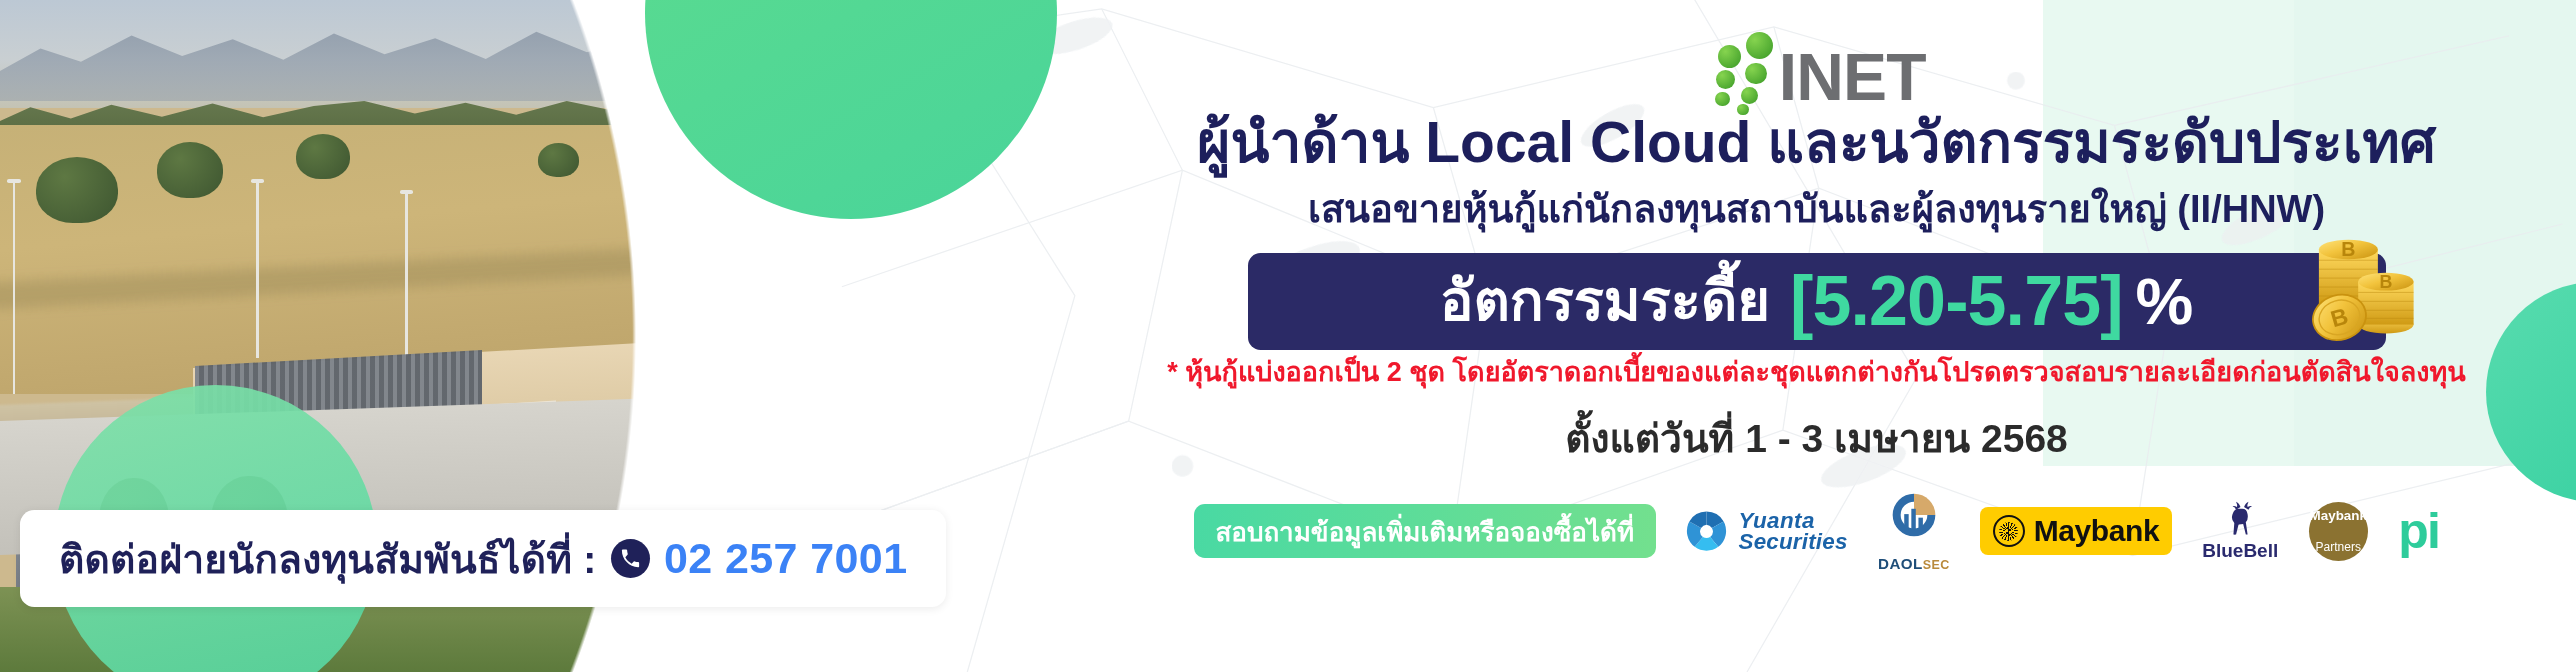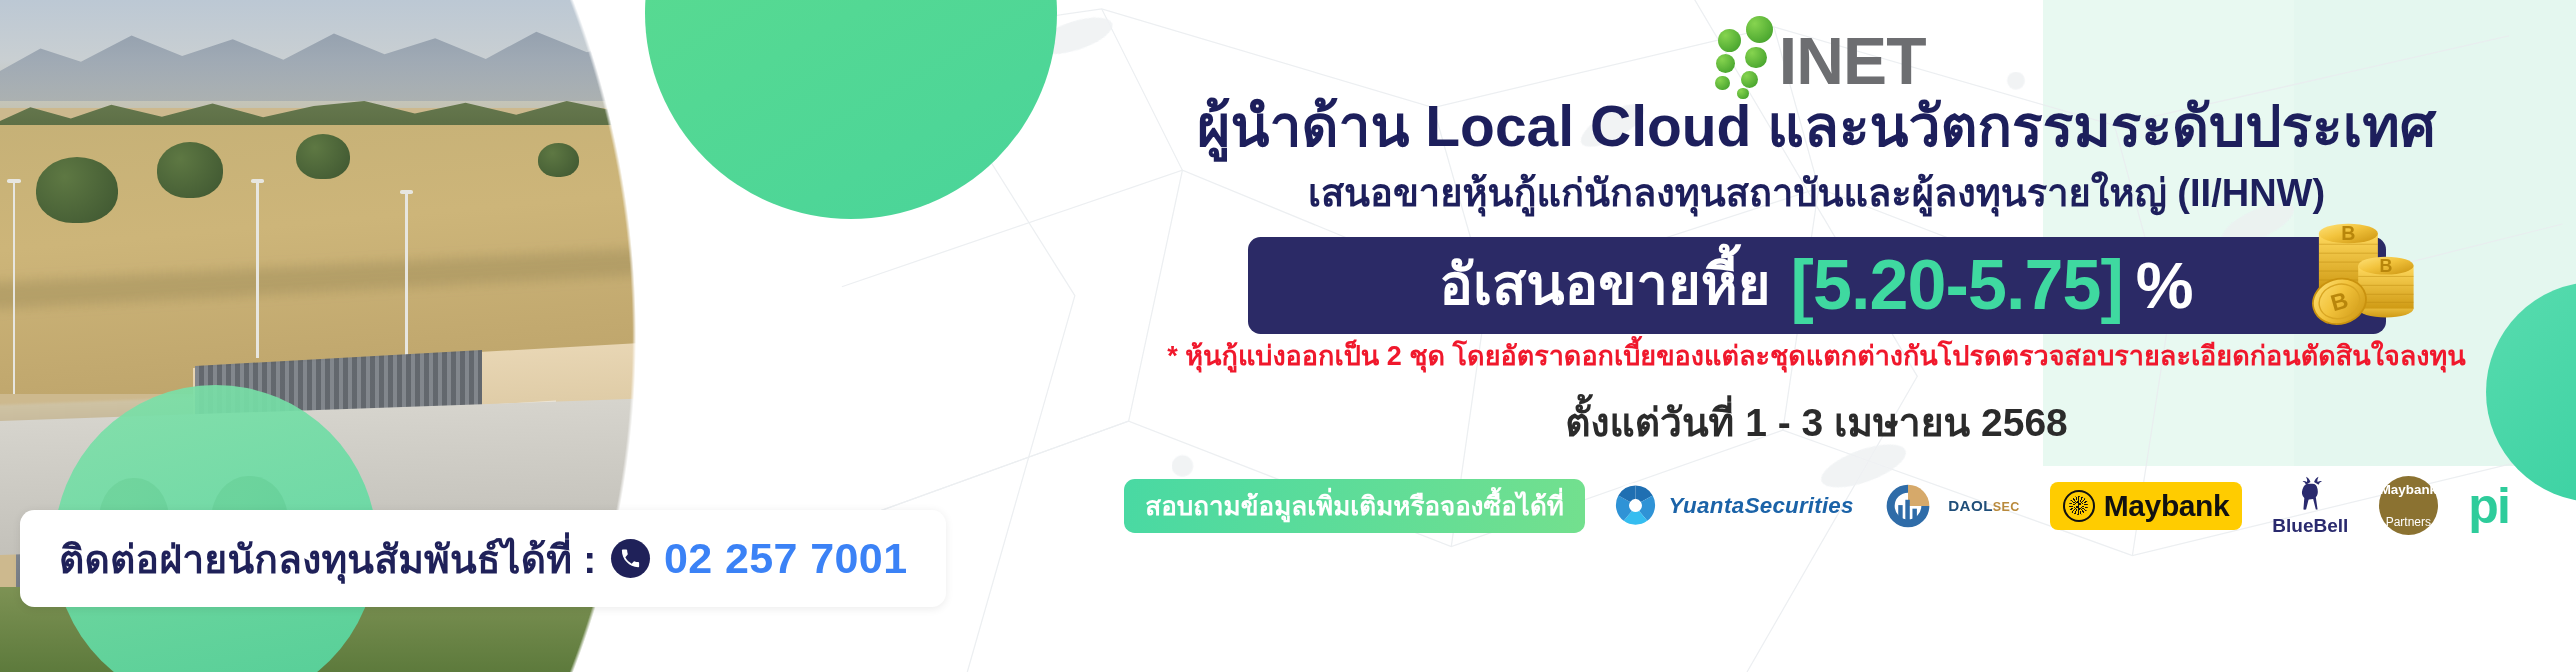--- a/index.html
+++ b/index.html
@@ -185,21 +185,21 @@
   }
   .phone-badge svg{ width:23px; height:23px; fill:#ffffff; }
   .contact-number{
     font-size:43px; font-weight:600; color:#3b82f6; white-space:nowrap;
     letter-spacing:0.4px;
   }
 
   
   .content{
     position:absolute;
-    left:1057px; top:0; width:1519px; height:628px;
+    left:1057px; top:16px; width:1519px; height:628px;
     z-index:12;
     display:flex; flex-direction:column; align-items:center;
     padding-top:12.5px;
   }
 
   
   .logo{
     display:flex; align-items:flex-end; gap:5.4px; height:77px;
     margin-bottom:1.8px;
   }
@@ -277,28 +277,28 @@
     font-family:"Liberation Sans","DejaVu Sans",sans-serif;
     white-space:nowrap; cursor:pointer;
     display:flex; align-items:center;
   }
   .logos{ display:flex; align-items:center; gap:30.5px; }
 
   
   .lg-yuanta{ display:flex; align-items:center; gap:9px; }
   .yuanta-mark{ width:47px; height:47px; position:relative; flex:0 0 auto; }
   .yuanta-txt{
-    display:flex; flex-direction:row; line-height:.95;
+    display:flex; flex-direction:column; line-height:.95;
     font-style:italic; font-weight:700; color:#1b63a8;
   }
   .yuanta-txt span:nth-child(1){ font-size:22.4px; letter-spacing:0.4px; }
   .yuanta-txt span:nth-child(2){ font-size:22.4px; letter-spacing:0.2px; }
 
   
-  .lg-daol{ display:flex; flex-direction:row; align-items:center; gap:16px; }
+  .lg-daol{ display:flex; flex-direction:column; align-items:center; gap:16px; }
   .daol-mark{ width:48px; height:48px; position:relative; }
   .daol-txt{ font-size:15.2px; font-weight:700; color:#1f4e79; letter-spacing:0.4px; }
   .daol-txt em{ font-style:normal; color:#b98a3c; font-size:12.5px; }
 
   
   .lg-maybank{
     background:#ffcc00; border-radius:8px;
     height:48px; padding:0 12.5px;
     display:flex; align-items:center; gap:9px;
   }
@@ -446,21 +446,21 @@
         <i style="left:8px;  top:61px; width:14.3px; height:14.3px;"></i>
         <i style="left:30px; top:73px; width:11.6px; height:11.6px;"></i>
       </span>
       <span class="logo-text">INET</span>
     </div>
 
     <div class="headline">ผู้นำด้าน Local Cloud และนวัตกรรมระดับประเทศ</div>
     <div class="subheadline">เสนอขายหุ้นกู้แก่นักลงทุนสถาบันและผู้ลงทุนรายใหญ่ (II/HNW)</div>
 
     <div class="rate-box">
-      <span class="rate-label">อัเสนอขายหี้ย</span>
+      <span class="rate-label">อัตกรรมระดี้ย</span>
       <span class="rate-value">[5.20-5.75]</span>
       <span class="rate-percent">%</span>
 
       <svg class="coins" viewBox="0 0 150 150">
         <defs>
           <linearGradient id="gc" x1="0" y1="0" x2="1" y2="1">
             <stop offset="0" stop-color="#ffe37a"></stop>
             <stop offset=".45" stop-color="#f2c33c"></stop>
             <stop offset="1" stop-color="#c9920f"></stop>
           </linearGradient>

